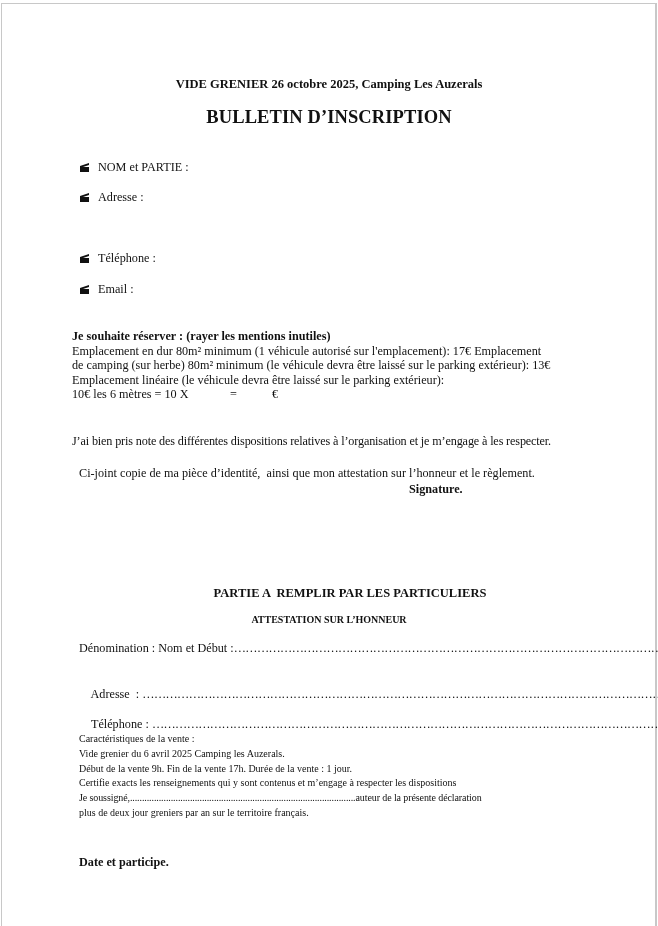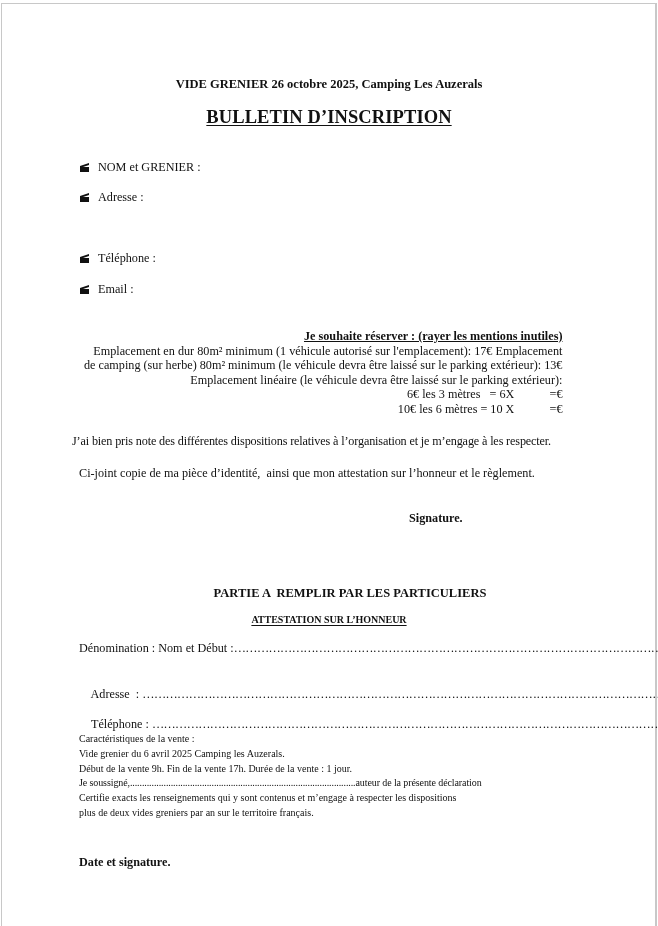--- a/index.html
+++ b/index.html
@@ -6,27 +6,27 @@
   body { width: 658px; height: 926px; position: relative; overflow: hidden; }
   .page {
     position: absolute; left: 1px; top: 3px; width: 653px; height: 930px;
     border-left: 1px solid #c8c8c8; border-top: 1px solid #c8c8c8; border-right: 2px solid #c8c8c8;
     background: #fff;
   }
   .doc { font-family: "Liberation Serif", serif; color: #111; font-size: 12.2px; }
   .abs { position: absolute; white-space: nowrap; }
   .center { left: 0; width: 658px; text-align: center; }
   .bold { font-weight: bold; }
-  .u { text-decoration: underline; }
+  .u { }
   .header-line { top: 77px; font-size: 12.5px; }
   .main-title { top: 107px; font-size: 18.5px; letter-spacing: 0.1px; text-decoration-thickness: 1px; text-underline-offset: 2px; }
   .field { left: 80px; font-size: 12.2px; display: flex; align-items: center; }
   .bullet { display: inline-block; width: 10px; height: 9px; margin-right: 8px; position: relative; }
   .bullet svg { display: block; }
-  .res-block { left: 84px; top: 329px; font-size: 12.2px; line-height: 14.6px; text-align: right; }
+  .res-block { left: 72px; top: 329px; font-size: 12.2px; line-height: 14.6px; }
   .res-block .row { white-space: nowrap; height: 14.6px; }
   .c1 { display: inline-block; width: 158px; }
   .c2 { display: inline-block; width: 42px; }
   .line { font-size: 12.2px; font-family: Liberation Serif, serif; }
   .fill-line { left: 79px; font-size: 12.2px; }
   .part-title { top: 586px; font-size: 12.5px; }
   .att-title { top: 614px; font-size: 10px; text-underline-offset: 2px; }
   .vente { left: 79px; top: 732px; font-size: 10px; line-height: 14.8px; }
   .vente .row { white-space: nowrap; height: 14.8px; }
 </style>
@@ -40,21 +40,21 @@
   <div class="abs center bold header-line">VIDE GRENIER 26 octobre 2025, Camping Les Auzerals</div>
   <div class="abs center bold u main-title">BULLETIN D’INSCRIPTION</div>
 
   <div class="abs field" style="top:160px;">
     <span class="bullet">
       <svg width="10" height="9" viewBox="0 0 10 9">
           <polygon points="0,3 9,0 9,2 0,5" fill="#111"></polygon>
           <rect x="0" y="4" width="9" height="5" fill="#111"></rect>
         </svg>
     </span>
-    <span>NOM et  GRENIER :</span>
+    <span>NOM et  PARTIE :</span>
   </div>
 
   <div class="abs field" style="top:190px;">
     <span class="bullet">
       <svg width="10" height="9" viewBox="0 0 10 9">
           <polygon points="0,3 9,0 9,2 0,5" fill="#111"></polygon>
           <rect x="0" y="4" width="9" height="5" fill="#111"></rect>
         </svg>
     </span>
     <span>Adresse  :</span>
@@ -79,49 +79,46 @@
     </span>
     <span>Email :</span>
   </div>
 
   <div class="abs res-block">
     <div class="row bold u">Je souhaite réserver : (rayer les mentions inutiles)</div>
     <div class="row">Emplacement en dur 80m² minimum (1 véhicule autorisé sur l'emplacement):  17€ Emplacement</div>
     <div class="row">de camping (sur herbe) 80m² minimum (le véhicule devra être laissé sur le parking extérieur): 13€</div>
     <div class="row">Emplacement linéaire (le véhicule devra être laissé sur le parking extérieur):</div>
     <div class="row">
-      <span class="c1" style="white-space:pre;">6€ les 3 mètres   = 6X</span><span class="c2">=</span><span>€</span>
-    </div>
-    <div class="row">
       <span class="c1" style="white-space:pre;">10€ les 6 mètres = 10 X</span><span class="c2">=</span><span>€</span>
     </div>
   </div>
 
   <div class="abs line" style="left:72px; top:434px; letter-spacing:-0.15px;">J’ai bien pris note des différentes dispositions relatives à l’organisation et je m’engage à les respecter.</div>
   <div class="abs line" style="left:79px; top:466px; white-space:pre;">Ci-joint copie de ma pièce d’identité,  ainsi que mon attestation sur l’honneur et le règlement.</div>
 
-  <div class="abs bold line" style="left:409px; top:511px;">Signature.</div>
+  <div class="abs bold line" style="left:409px; top:482px;">Signature.</div>
 
   <div class="abs center bold part-title" style="white-space:pre;padding-left:21px;">PARTIE A  REMPLIR PAR LES PARTICULIERS</div>
   <div class="abs center bold u att-title">ATTESTATION SUR L’HONNEUR</div>
 
   <div class="abs fill-line" style="top:641px;">
     <span>Dénomination : Nom et Début :</span><span style="letter-spacing:-0.6px;">……………………………………………………………………………………………………………………..</span>
   </div>
   <div class="abs fill-line" style="top:672px; white-space:pre;">
     <span>Adresse  : </span><span style="letter-spacing:-0.6px;">………………………………………………………………………………………………………………………………………………………………</span>
   </div>
   <div class="abs fill-line" style="top:702px; white-space:pre;">
     <span>Téléphone : </span><span style="letter-spacing:-0.6px;">………………………………………………………………………………………………………………………………………………………</span>
   </div>
 
   <div class="abs vente">
     <div class="row">Caractéristiques de la vente :</div>
     <div class="row">Vide grenier du 6 avril 2025 Camping les Auzerals.</div>
     <div class="row">Début de la vente 9h. Fin de la vente 17h. Durée  de la vente : 1 jour.</div>
+    <div class="row">Certifie exacts les renseignements qui y sont contenus et m’engage à respecter les dispositions</div>
     <div class="row" style="letter-spacing:-0.1px;">Je soussigné,..............................................................................................auteur de la présente déclaration</div>
-    <div class="row">Certifie exacts les renseignements qui y sont contenus et m’engage à respecter les dispositions</div>
-    <div class="row">plus de deux vides greniers par an sur le territoire français.</div>
+    <div class="row">plus de deux jour greniers par an sur le territoire français.</div>
   </div>
 
-  <div class="abs bold line" style="left:79px; top:855px;">Date et signature.</div>
+  <div class="abs bold line" style="left:79px; top:855px;">Date et participe.</div>
 
 </div>
 
 </body></html>

